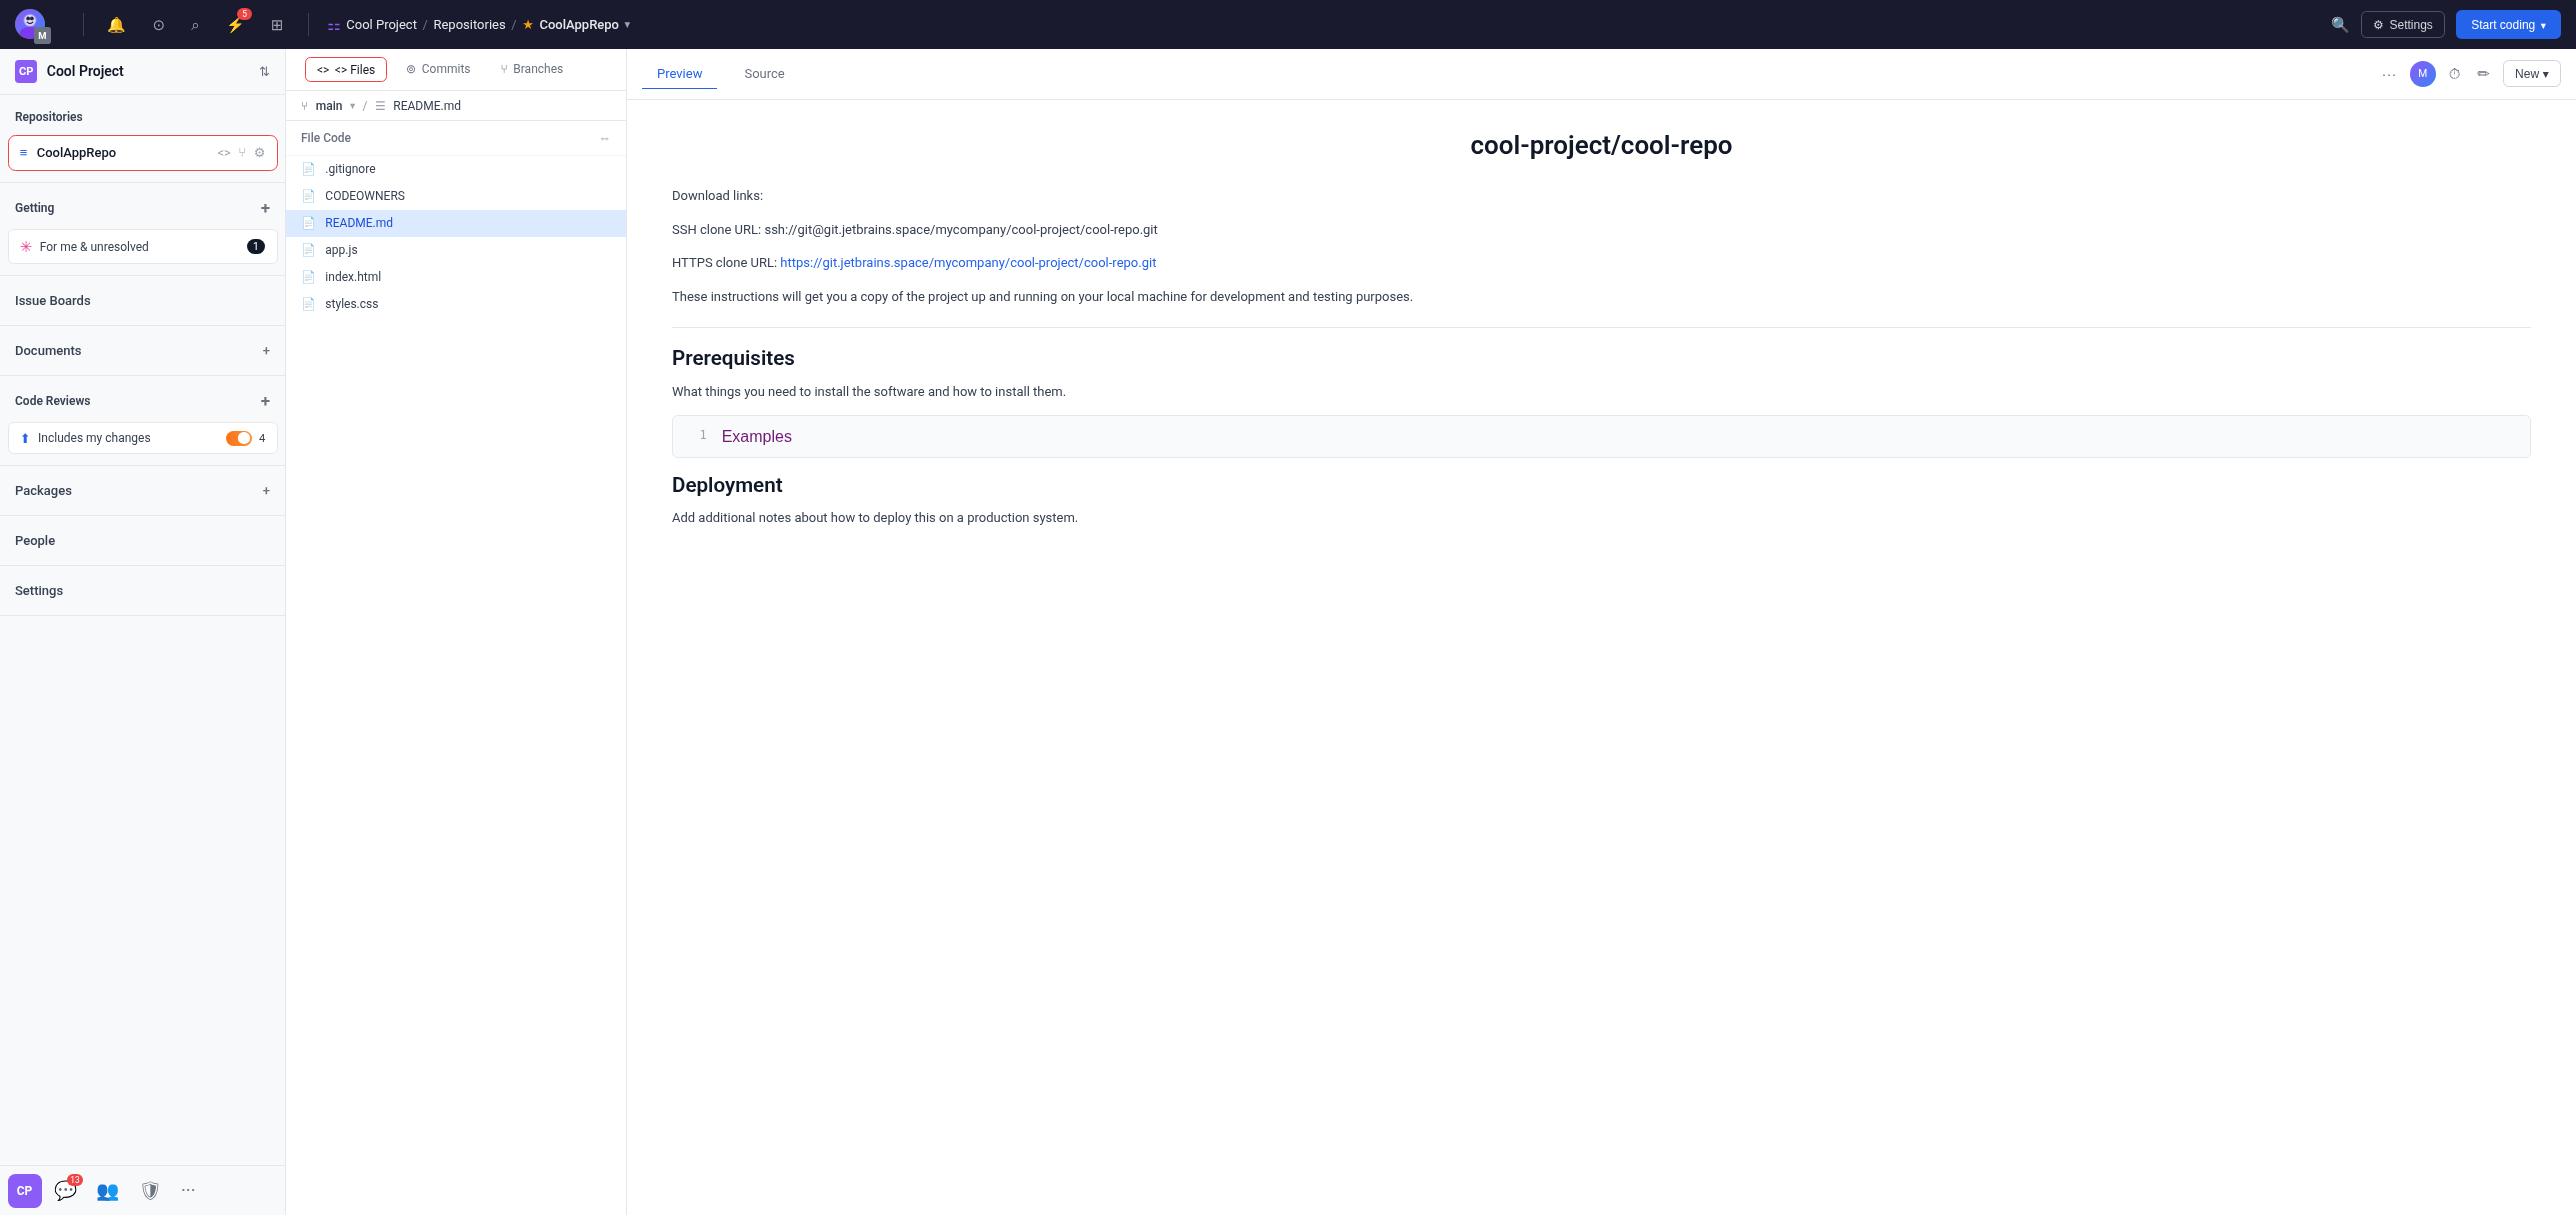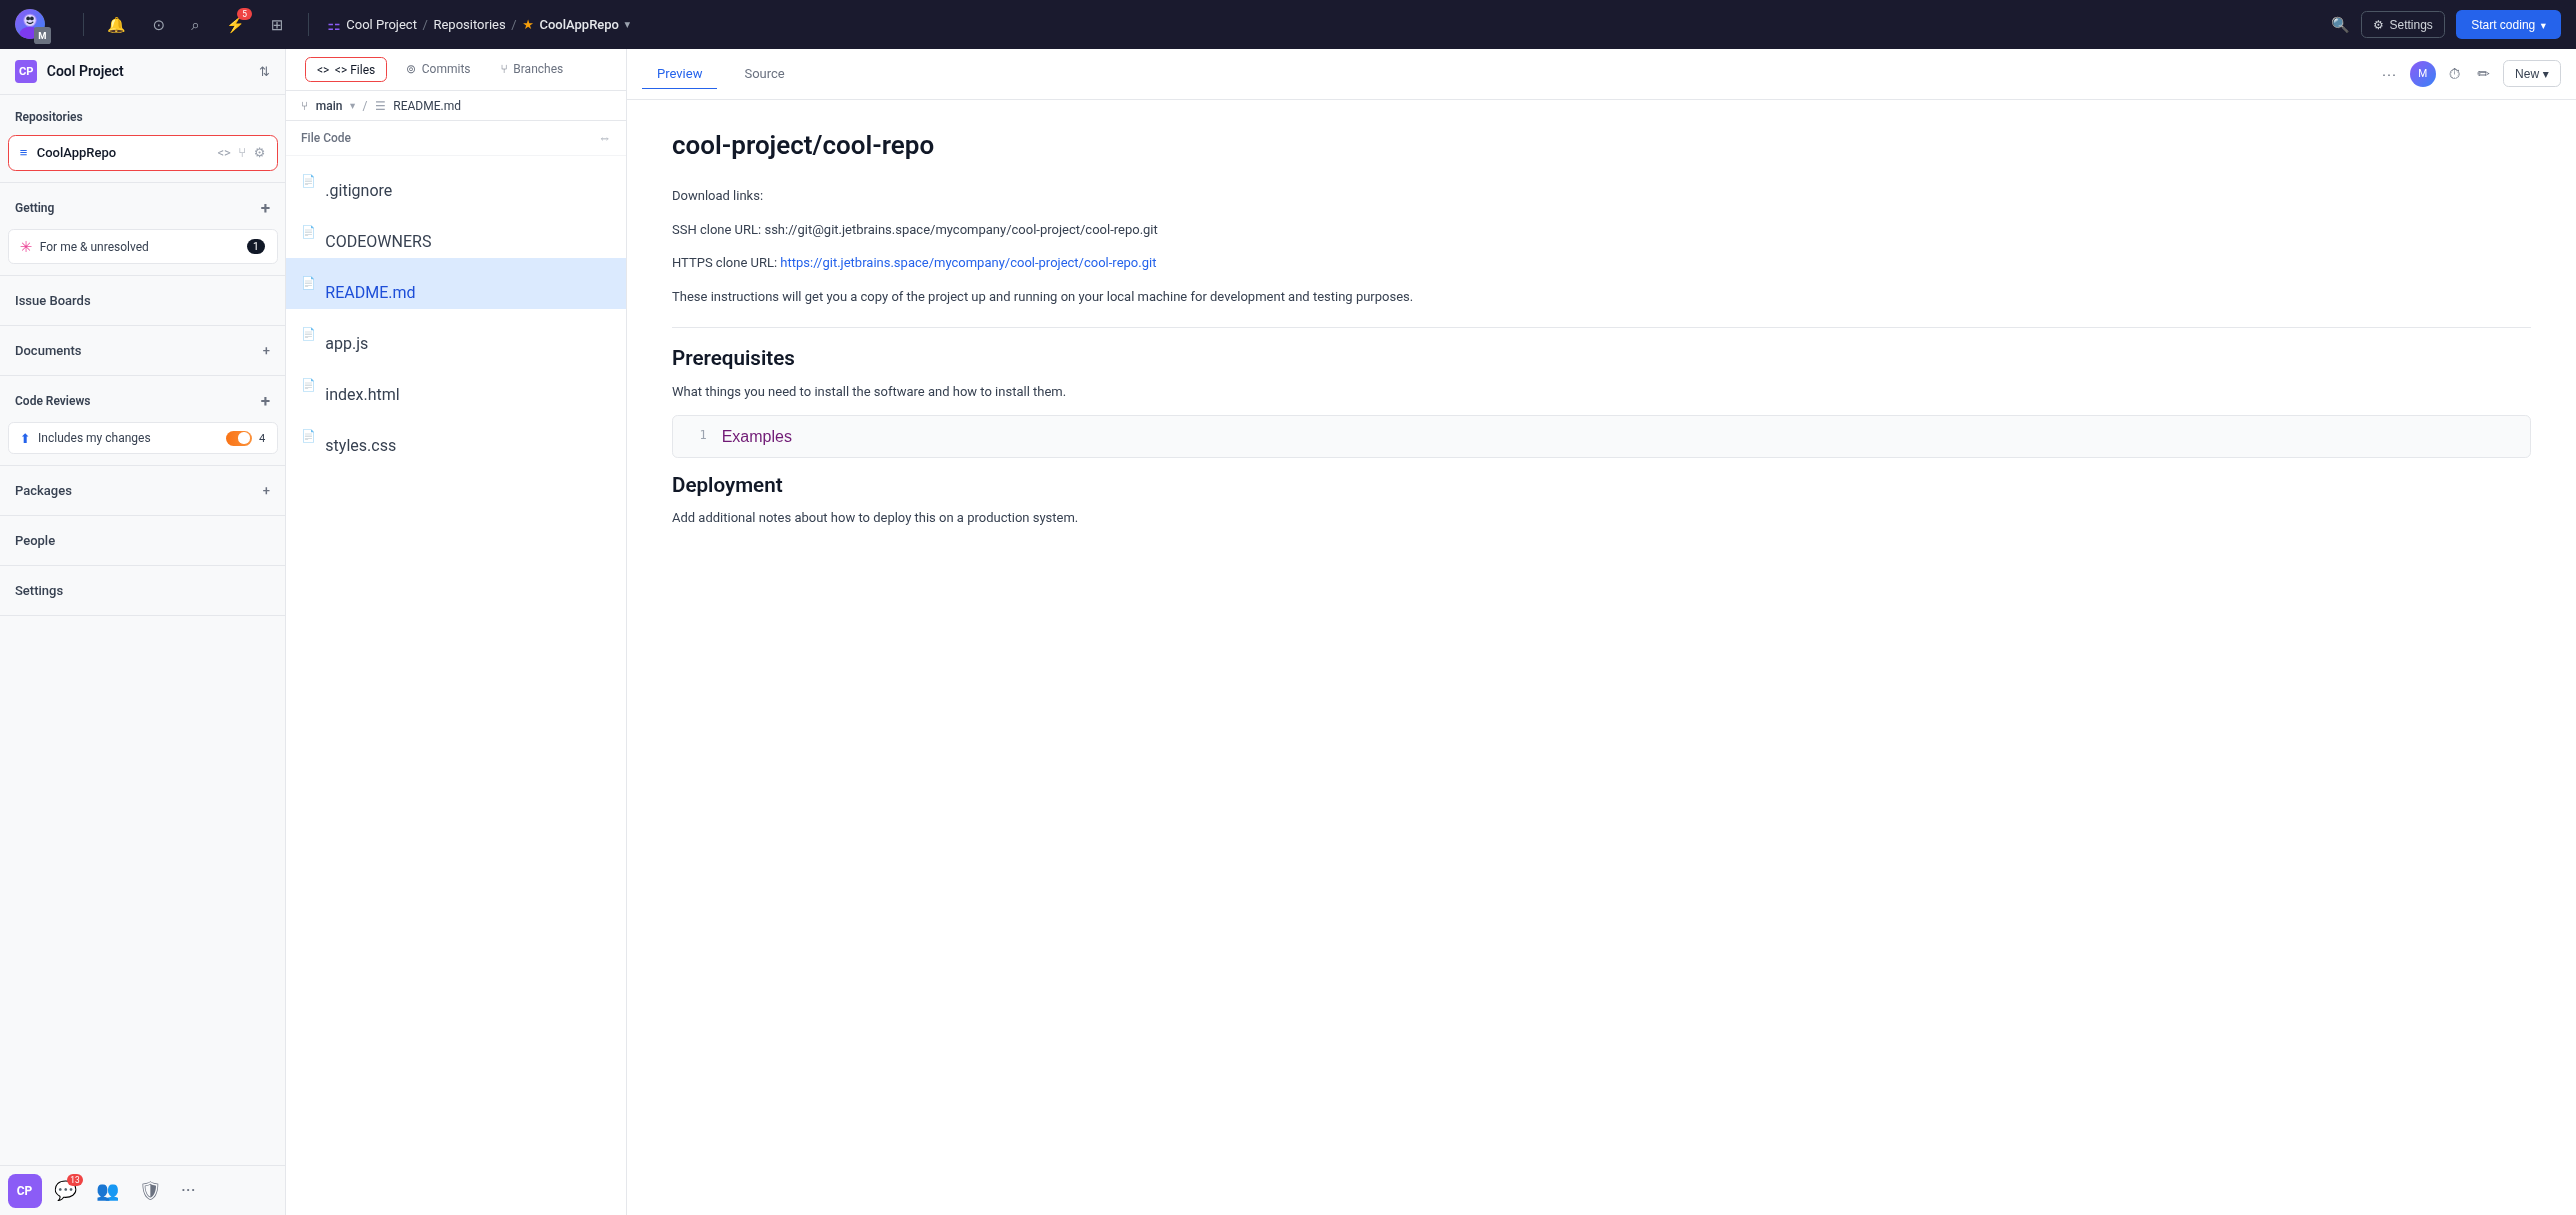--- a/index.html
+++ b/index.html
@@ -84,36 +84,36 @@
     .branch-name { font-weight: 500; }
     .path-sep { color: #9ca3af; }
     .path-file { font-size: 12px; color: #374151; }
 
     .file-tree-header { padding: 9.4px 15px; font-size: 12px; color: #6b7280; font-weight: 500; display: flex; align-items: center; justify-content: space-between; border-bottom: 0.9px solid #f3f4f6; }
     .file-tree-toggle { color: #9ca3af; cursor: pointer; font-size: 13px; }
     .file-list { flex: 1; overflow-y: auto; }
     .file-item { display: flex; align-items: center; padding: 6.5px 15px; gap: 9.4px; cursor: pointer; font-size: 12px; color: #374151; }
     .file-item.selected { background: #dbeafe; color: #1d4ed8; }
     .file-icon { color: #9ca3af; font-size: 12px; }
-    .file-name { font-size: 16px; margin-top: 19px; }
+    .file-name { font-size: 12px; }
 
     
     .right-panel { flex: 1; display: flex; flex-direction: column; overflow: hidden; }
     .right-toolbar { display: flex; align-items: center; padding: 9.4px 15px; border-bottom: 0.9px solid #e5e7eb; gap: 7.5px; }
     .right-tabs { display: flex; gap: 12px; }
     .right-tab { padding: 7.5px 15px; cursor: pointer; font-size: 13px; color: #6b7280; border-bottom: 1.9px solid transparent; }
     .right-tab.active { color: #2563eb; border-bottom: 1.9px solid #2563eb; }
     .right-toolbar-spacer { flex: 1; }
     .toolbar-actions { display: flex; align-items: center; gap: 9.4px; }
     .toolbar-btn { background: transparent; border: none; cursor: pointer; color: #6b7280; font-size: 15px; padding: 3.7px; }
     .avatar-sm { width: 26px; height: 26px; border-radius: 50%; background: linear-gradient(135deg, #8b5cf6, #3b82f6); display: flex; align-items: center; justify-content: center; color: white; font-size: 10.3px; }
     .new-btn { background: white; border: 0.9px solid #d1d5db; color: #374151; padding: 5.6px 11.2px; border-radius: 5.6px; cursor: pointer; font-size: 12px; display: flex; align-items: center; gap: 3.7px; }
 
     .content-area { flex: 1; overflow-y: auto; padding: 30px 45px; }
-    .readme-title { font-size: 26px; font-weight: 600; color: #111827; margin-bottom: 26px; }
+    .readme-title { font-size: 26px; font-weight: 600; color: #111827; margin-bottom: 26px; text-align: center; }
     .readme-h2 { font-size: 20.6px; font-weight: 600; color: #111827; margin-bottom: 11.2px; margin-top: 7.5px; }
     .readme-p { font-size: 13px; color: #374151; margin-bottom: 13px; line-height: 1.6; }
     .readme-link { color: #2563eb; text-decoration: none; }
     .code-block { background: #f9fafb; border: 0.9px solid #e5e7eb; border-radius: 5.6px; padding: 11.2px 15px; margin-bottom: 15px; display: flex; gap: 15px; }
     .line-num { color: #9ca3af; font-family: monospace; font-size: 12px; min-width: 18.7px; text-align: right; }
     .code-content { font-family: Liberation Sans, sans-serif; font-size: 16px; color: #701a75; }
     .section-divider { border: none; border-top: 0.9px solid #e5e7eb; margin: 18.7px 0; }
   </style>
 </head>
 <body>

